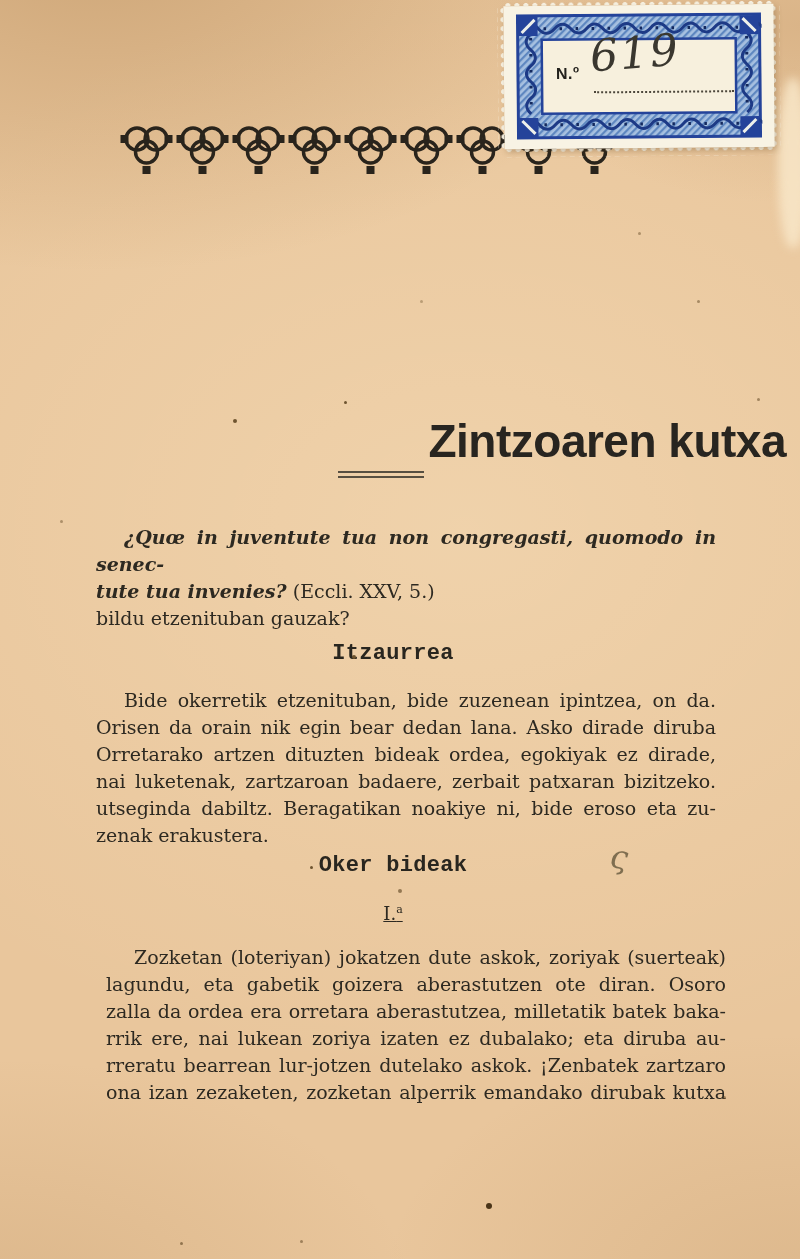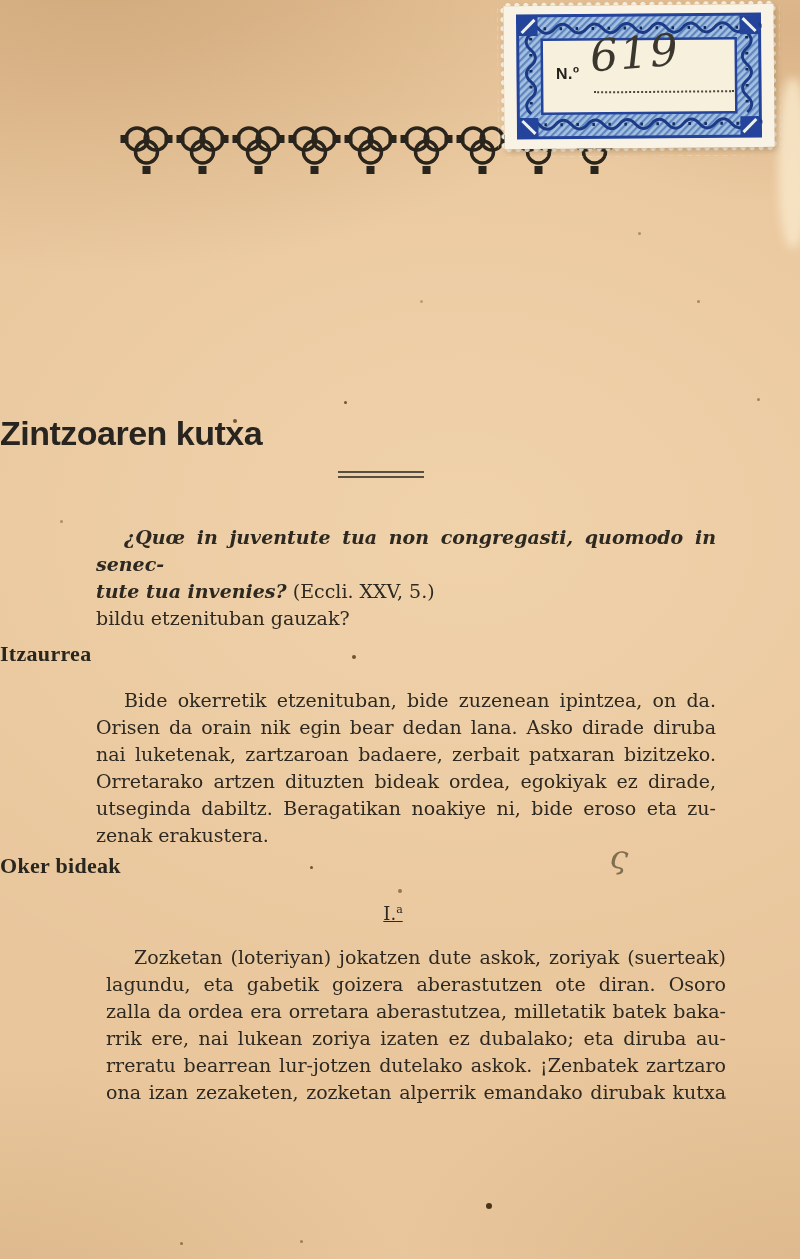--- a/index.html
+++ b/index.html
@@ -44,38 +44,38 @@
   .stamp-no { position:absolute; left:52px; top:58px; font-family:"Liberation Sans",sans-serif;
               font-weight:bold; font-size:16px; color:#23211c; letter-spacing:0.5px; }
   .stamp-no sup { font-size:10px; }
   .stamp-number { position:absolute; left:86px; top:22px; font-family:"DejaVu Serif",serif;
                   font-style:italic; font-size:44px; font-weight:normal; color:#3a372f;
                   transform:rotate(-4deg); letter-spacing:2px; }
   .stamp-dots { position:absolute; left:90px; top:66px; width:140px; height:20px;
                 border-bottom:2.5px dotted #4c463a; }
 
   
-  .title { position:absolute; left:0; top:414px; width:786px; text-align:left;
-           font-family:"Liberation Sans", sans-serif; font-weight:bold; font-size:34px;
+  .title { position:absolute; left:0; top:414px; width:786px; text-align:right;
+           font-family:"Liberation Sans", sans-serif; font-weight:bold; font-size:46px;
            letter-spacing:-0.5px; color:#282520; }
   .divider { position:absolute; left:338px; top:471px; width:86px; height:3px;
              border-top:2px solid #3d3930; border-bottom:2px solid #3d3930; opacity:0.85; }
 
   
   .col { position:absolute; left:96px; width:620px; font-size:19px; line-height:27px; }
   .line { text-align:justify; text-align-last:justify; }
   .line.last { text-align-last:left; }
   .line.indent { text-indent:28px; }
   .epigraph { top:524px; }
   .epigraph .it { font-style:italic;font-weight:bold; }
   .para1 { top:687px; }
   .para2 { top:944px;margin-left:10px; }
 
-  .subhead { position:absolute; left:0; width:786px; text-align:left;
-             font-family:Liberation Serif, serif; font-weight:bold; font-size:22px;
+  .subhead { position:absolute; left:0; width:786px; text-align:center;
+             font-family:Liberation Mono, monospace; font-weight:bold; font-size:22px;
              color:#29261f; letter-spacing:0.3px; }
   .h1 { top:641px; }
   .h2 { top:853px; }
   .numeral { position:absolute; left:0; top:903px; width:786px; text-align:center;
              font-size:18px; color:#2d2921;text-decoration:underline; }
   .numeral sup { font-size:11px; }
 
   
   .pencil-mark { position:absolute; left:610px; top:838px; font-size:32px;
                  font-family:"DejaVu Serif", serif; font-style:italic;
@@ -194,22 +194,22 @@
   <div class="col epigraph">
     <div class="line indent it">¿Quœ in juventute tua non congregasti, quomodo in senec-</div>
     <div class="line last"><span class="it">tute tua invenies?</span> <span>(Eccli. XXV, 5.)</span></div>
     <div class="line last">bildu etzenituban gauzak?</div>
   </div>
 
   <div class="subhead h1">Itzaurrea</div>
   <div class="col para1">
     <div class="line indent">Bide okerretik etzenituban, bide zuzenean ipintzea, on da.</div>
     <div class="line">Orisen da orain nik egin bear dedan lana. Asko dirade diruba</div>
+    <div class="line">Orretarako artzen dituzten bideak ordea, egokiyak ez dirade,</div>
     <div class="line">nai luketenak, zartzaroan badaere, zerbait patxaran bizitzeko.</div>
-    <div class="line">Orretarako artzen dituzten bideak ordea, egokiyak ez dirade,</div>
     <div class="line">utseginda dabiltz. Beragatikan noakiye ni, bide eroso eta zu-</div>
     <div class="line last">zenak erakustera.</div>
   </div>
 
   <div class="subhead h2">Oker bideak</div>
   <div class="pencil-mark">ς</div>
   <div class="numeral"><span>I.</span><sup>a</sup></div>
   <div class="col para2">
     <div class="line indent">Zozketan (loteriyan) jokatzen dute askok, zoriyak (suerteak)</div>
     <div class="line">lagundu, eta gabetik goizera aberastutzen ote diran. Osoro</div>

